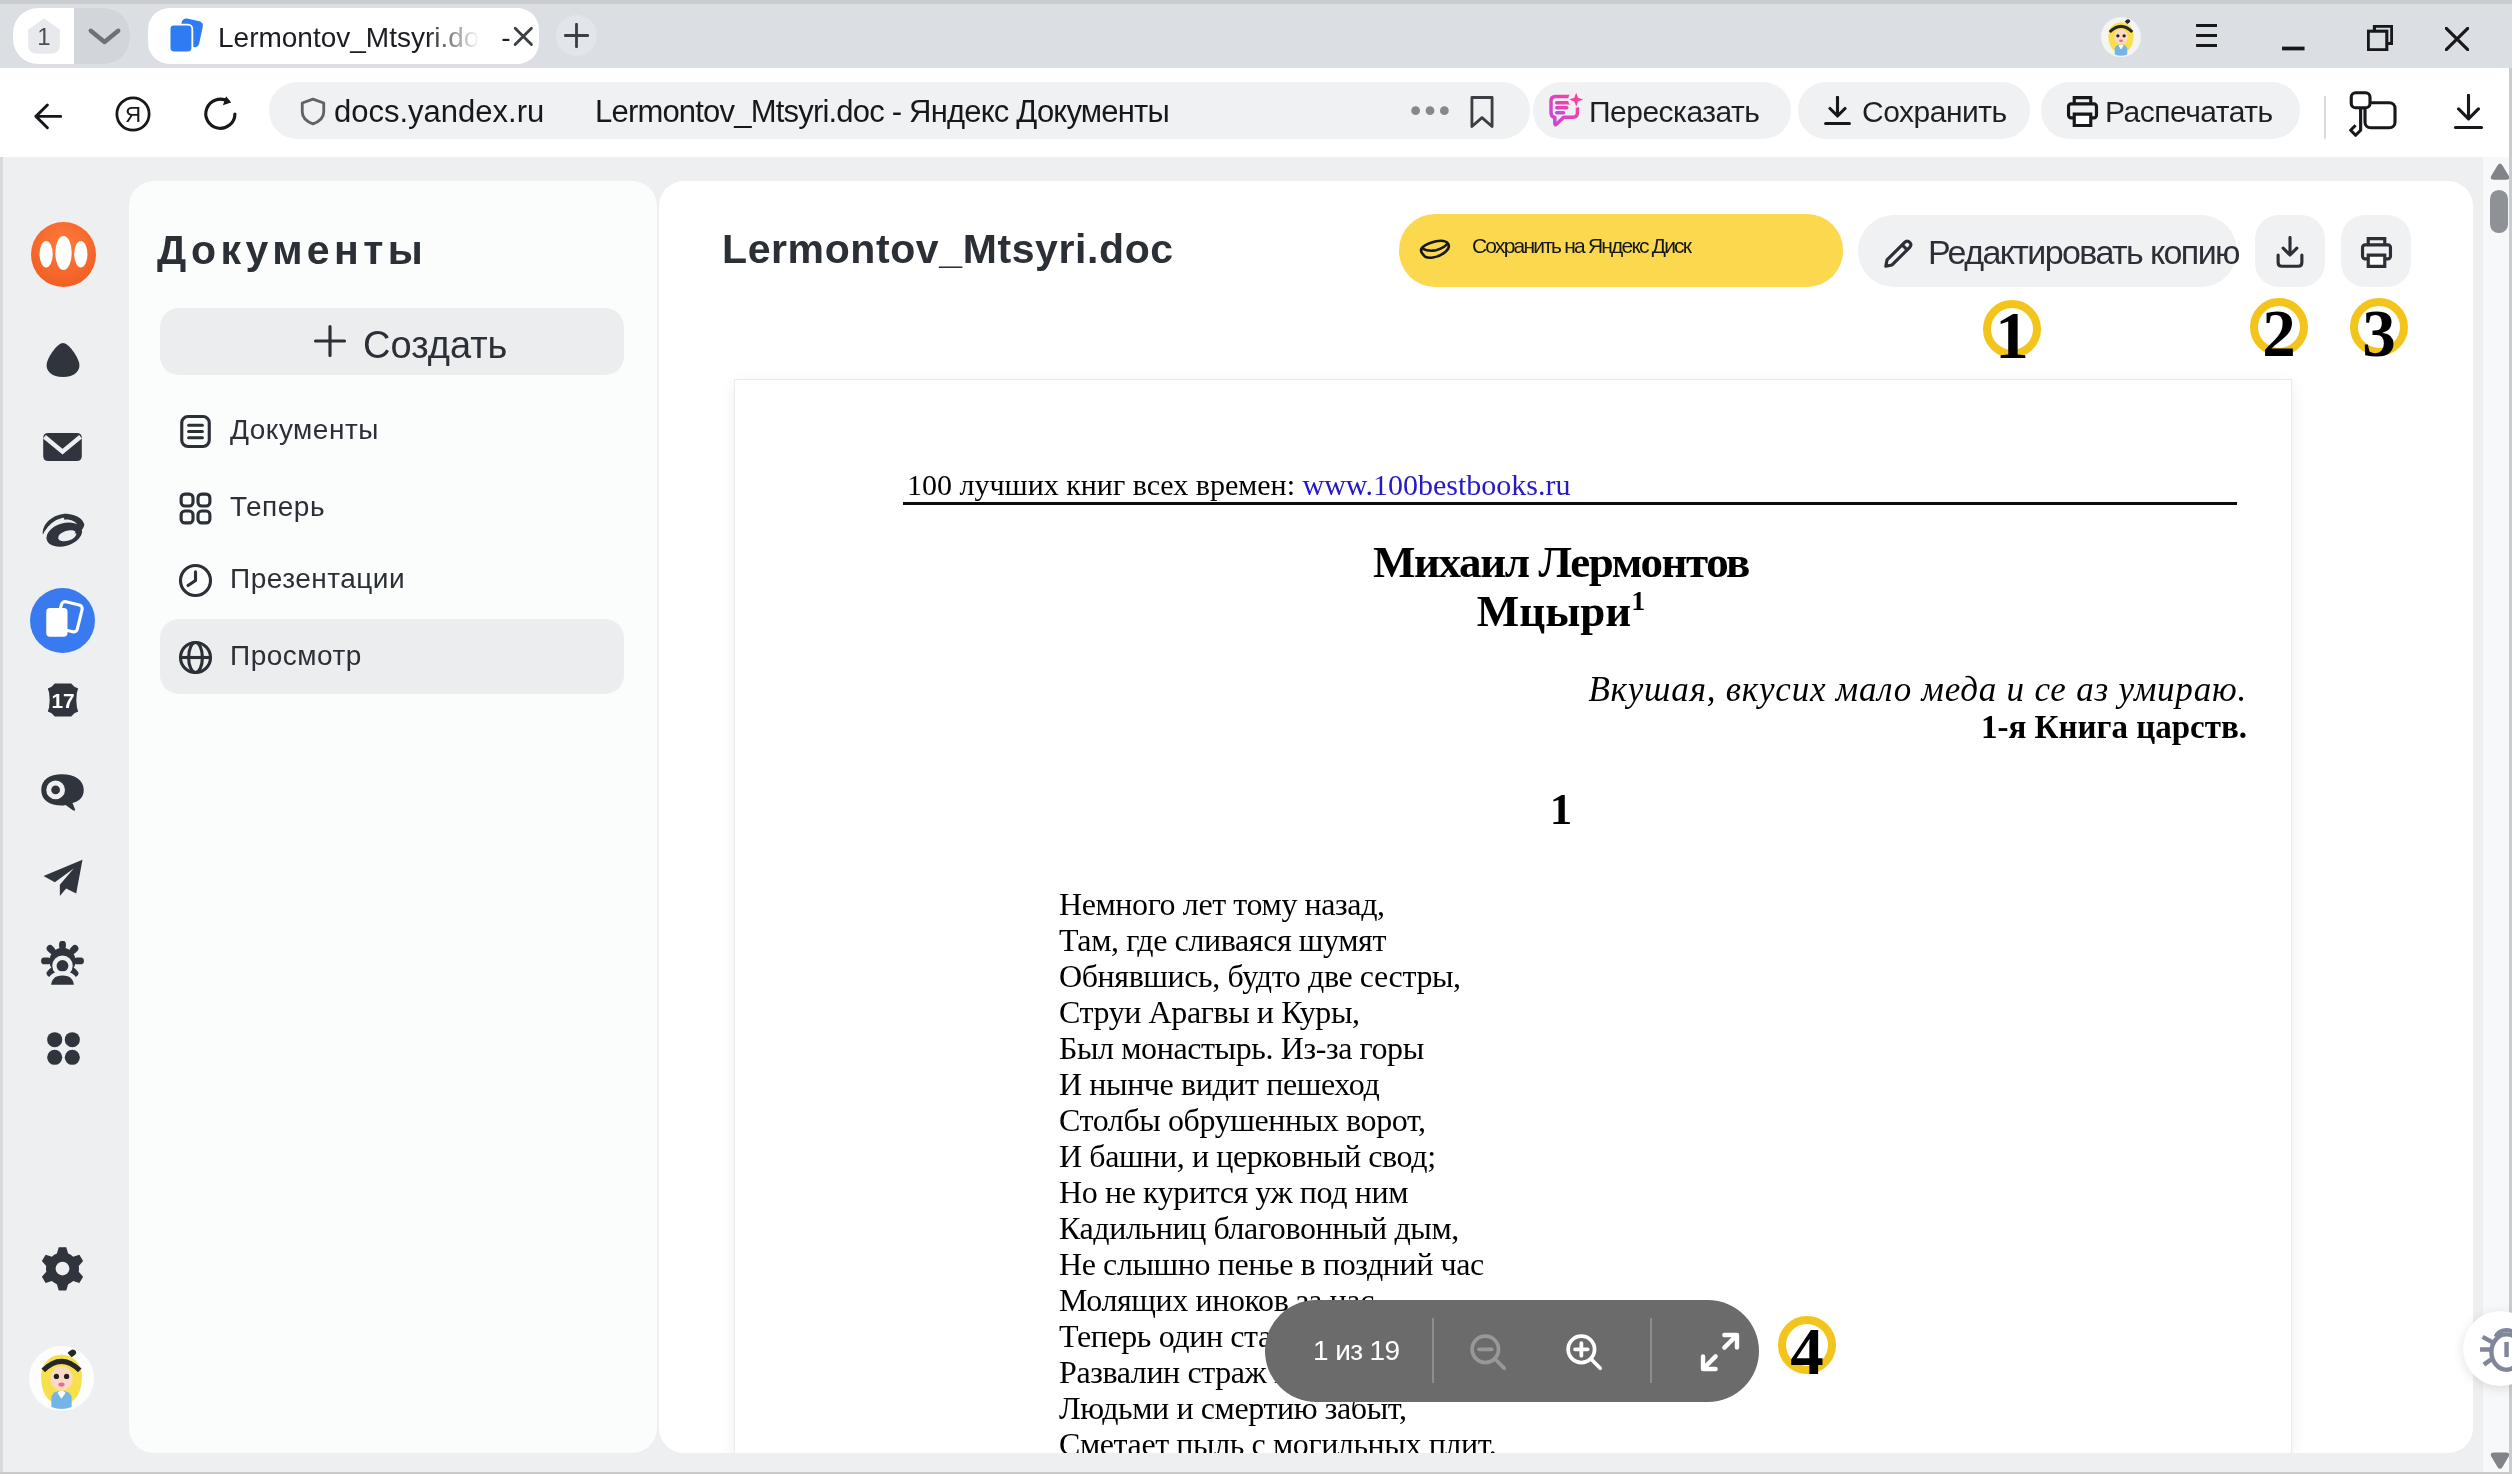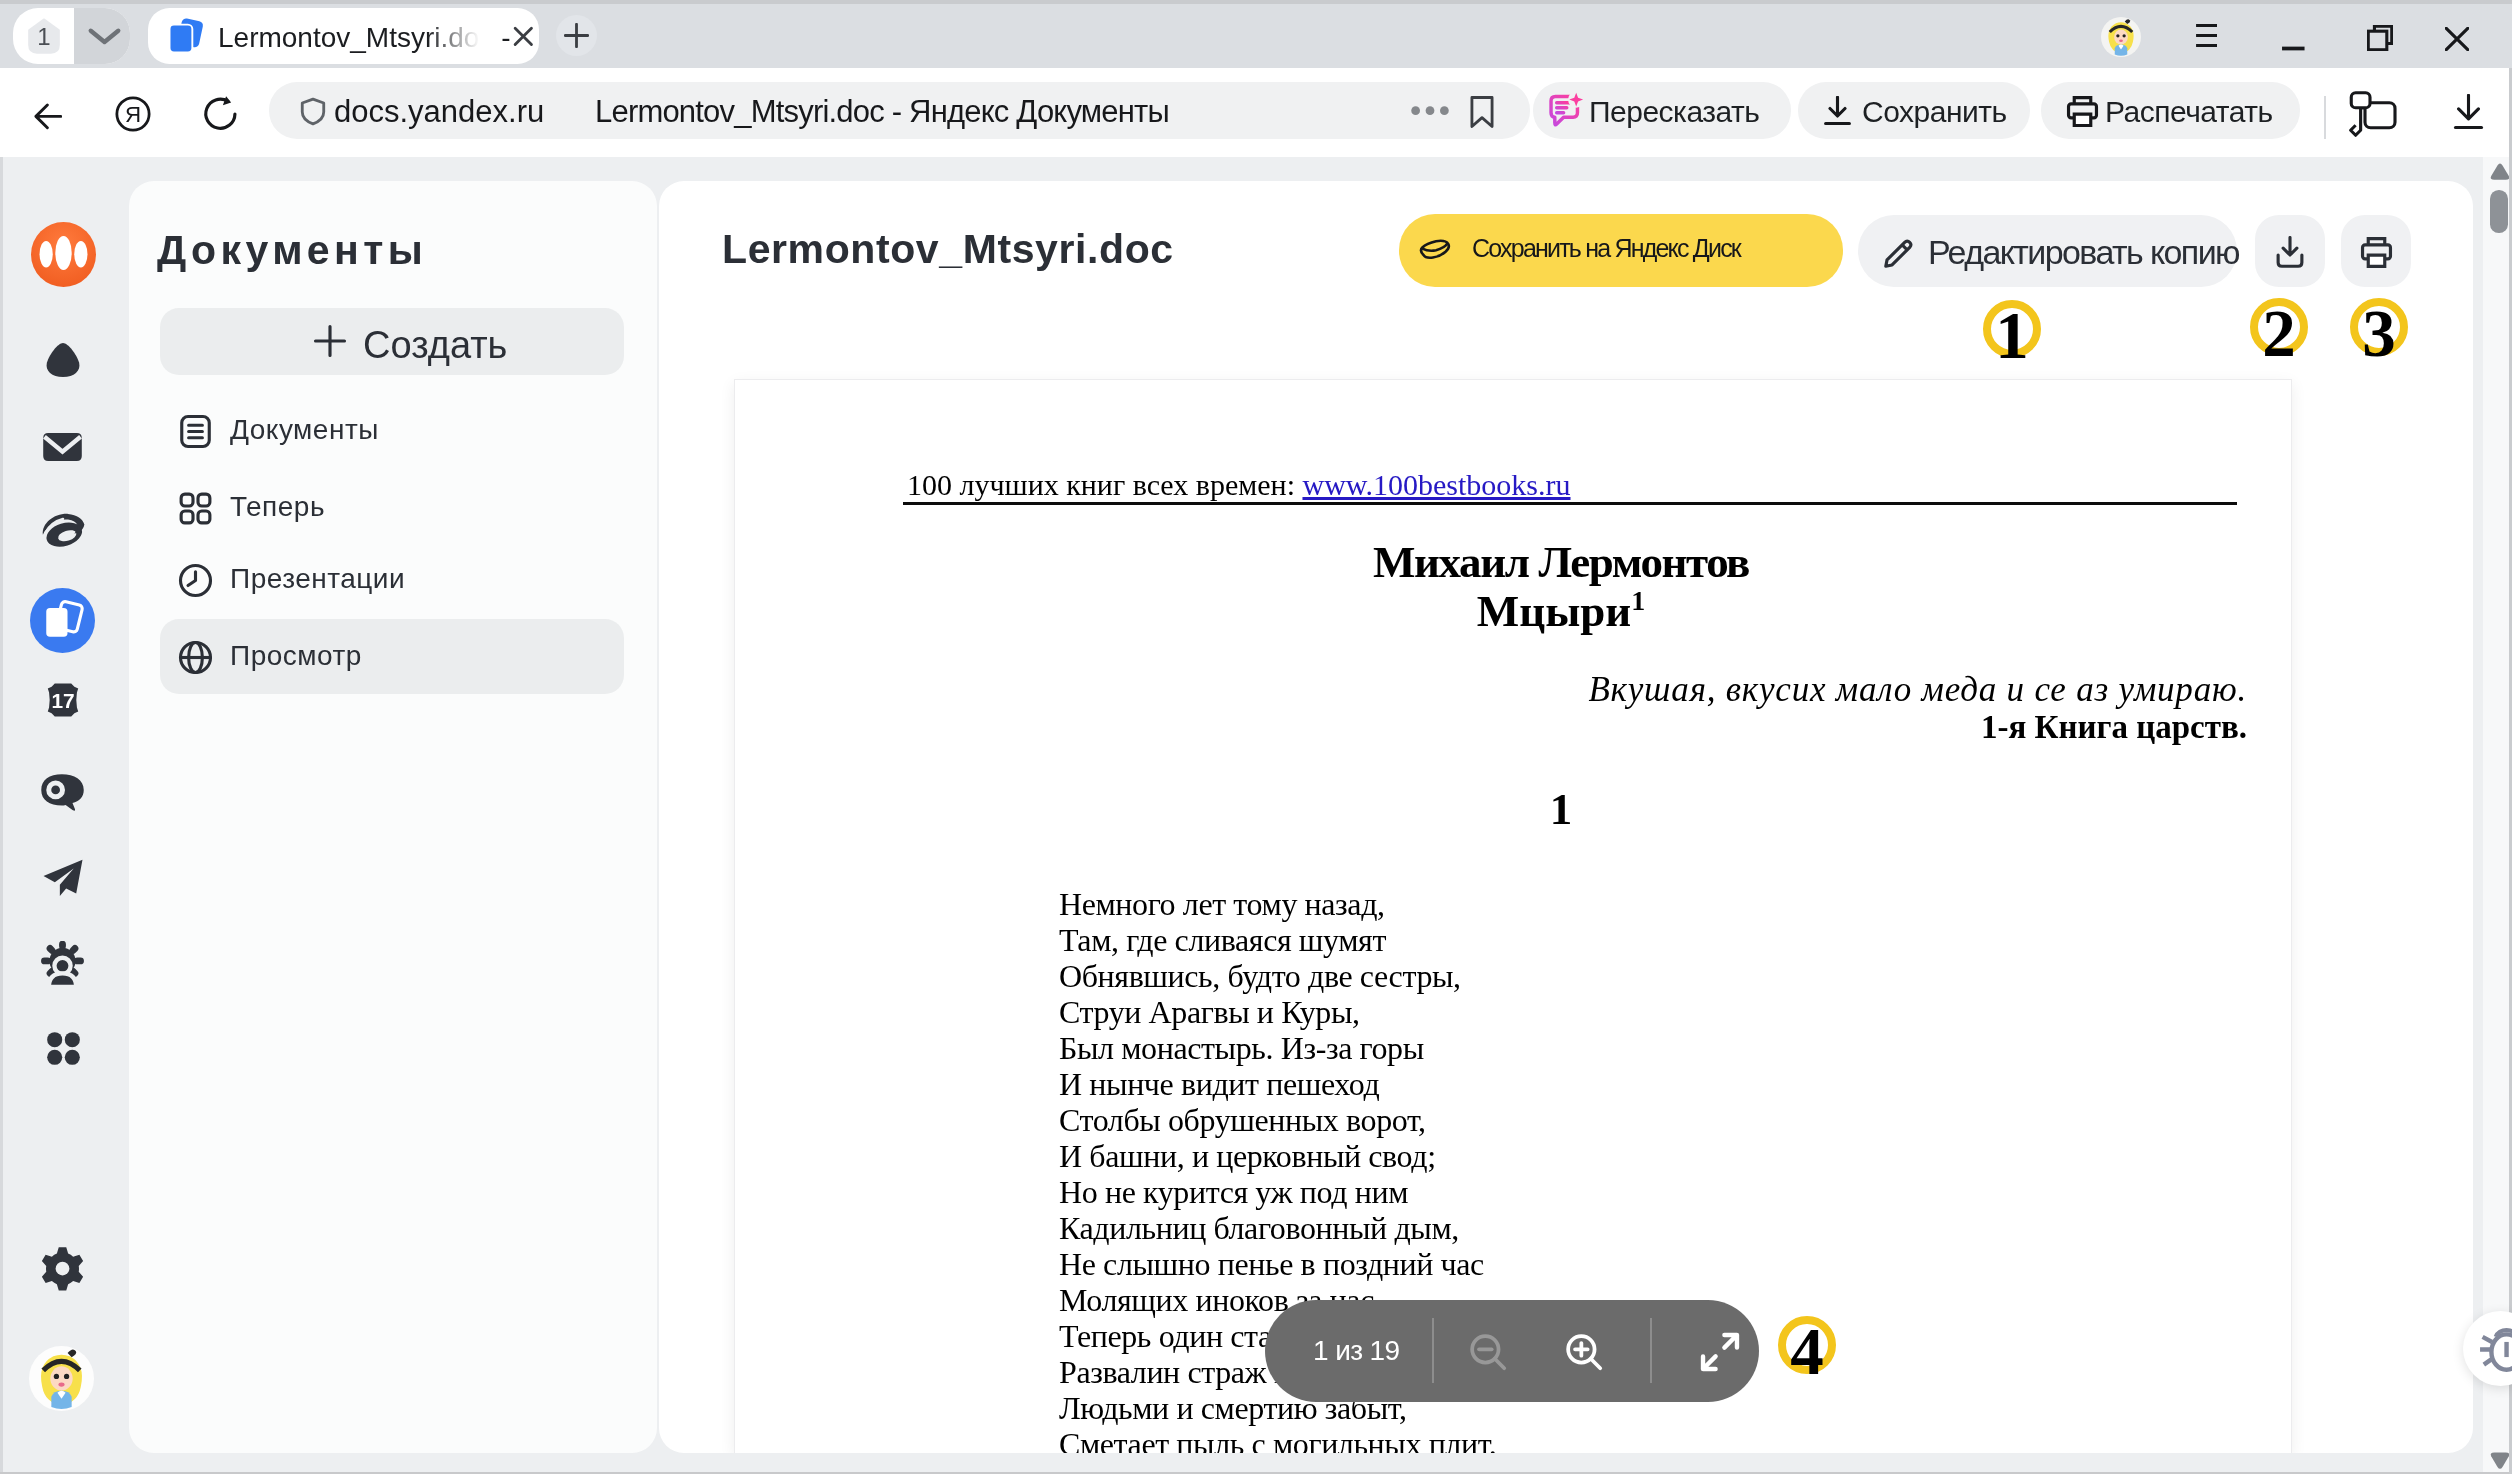--- a/index.html
+++ b/index.html
@@ -41,30 +41,30 @@
   #btnCreate { position:absolute; left:160px; top:308px; width:464px; height:67px; background:#ebedee; border-radius:19px; }
   #btnCreate .txt { position:absolute; left:203px; top:16.3px; font-size:38px; font-weight:500; color:#2b2f36; }
   #btnCreate svg { position:absolute; left:153px; top:16.3px; }
   .navrow { position:absolute; left:160px; width:464px; height:75px; }
   .navrow .txt { position:absolute; left:70px; top:21.4px; font-size:28px; color:#2b2f36; letter-spacing:0.5px; }
   .navrow svg { position:absolute; left:17.6px; top:21px; }
   #navActive { background:#ebedee; border-radius:19px; }
   
   #docTitle { position:absolute; left:722px; top:226px; font-size:41px; font-weight:700; color:#2b2f36; letter-spacing:0.6px; }
   #btnYa { position:absolute; left:1399px; top:214px; width:444px; height:73px; background:#fbd84d; border-radius:36px; }
-  #btnYa .lbl { white-space:nowrap; position:absolute; left:73px; top:20px; font-size:25px; font-weight:500; color:#16171a; letter-spacing:-1.8px; }
+  #btnYa .lbl { white-space:nowrap; position:absolute; left:73px; top:20px; font-size:21px; font-weight:500; color:#16171a; letter-spacing:-1.8px; }
   #btnEdit { position:absolute; left:1858px; top:215px; width:379px; height:72px; background:#f0f1f3; border-radius:38px; }
   #btnEdit .lbl { white-space:nowrap; position:absolute; left:70px; top:17.6px; font-size:34px; font-weight:500; color:#2b2f36; letter-spacing:-1.6px; }
   #btnDl { position:absolute; left:2255px; top:215px; width:70px; height:72px; background:#f0f1f3; border-radius:24px; }
   #btnPr { position:absolute; left:2341px; top:215px; width:70px; height:72px; background:#f0f1f3; border-radius:24px; }
   
   #docpage { position:absolute; left:75px; top:198px; width:1558px; height:1075px; background:#fff;
      border:1.3px solid #ececee; box-shadow:0 3.8px 15px rgba(0,0,0,0.07); font-family:"Liberation Serif", serif; color:#000; }
   #docpage .hdr { position:absolute; left:172px; top:90px; font-size:30px; line-height:30px; }
-  #docpage .hdr a { color:#2619c4; text-decoration:underline; }
+  #docpage .hdr a { color:#2619c4; }
   #docpage .rule { position:absolute; left:168px; top:122px; width:1334px; height:3.1px; background:#0c0c0c; }
   #docpage .c { position:absolute; left:168px; width:1316px; text-align:center; }
   #docpage .r { position:absolute; left:168px; width:1344px; text-align:right; }
   #poem { position:absolute; left:324px; top:506px; font-size:32px; line-height:36px; letter-spacing:-0.4px; white-space:pre; }
   
   #darkbar { position:absolute; left:606px; top:1119px; width:494px; height:102px; background:#6b6b6b; border-radius:51px; color:#fff; }
   #darkbar .cnt { position:absolute; left:48px; top:35px; font-size:28px; letter-spacing:-0.6px; }
   #darkbar .sep { position:absolute; top:18px; width:1.9px; height:65px; background:#8d8d8d; }
   
   .ycirc { position:absolute; width:58px; height:58px; border-radius:50%; background:#fff; border:8.2px solid #f3c51c;

